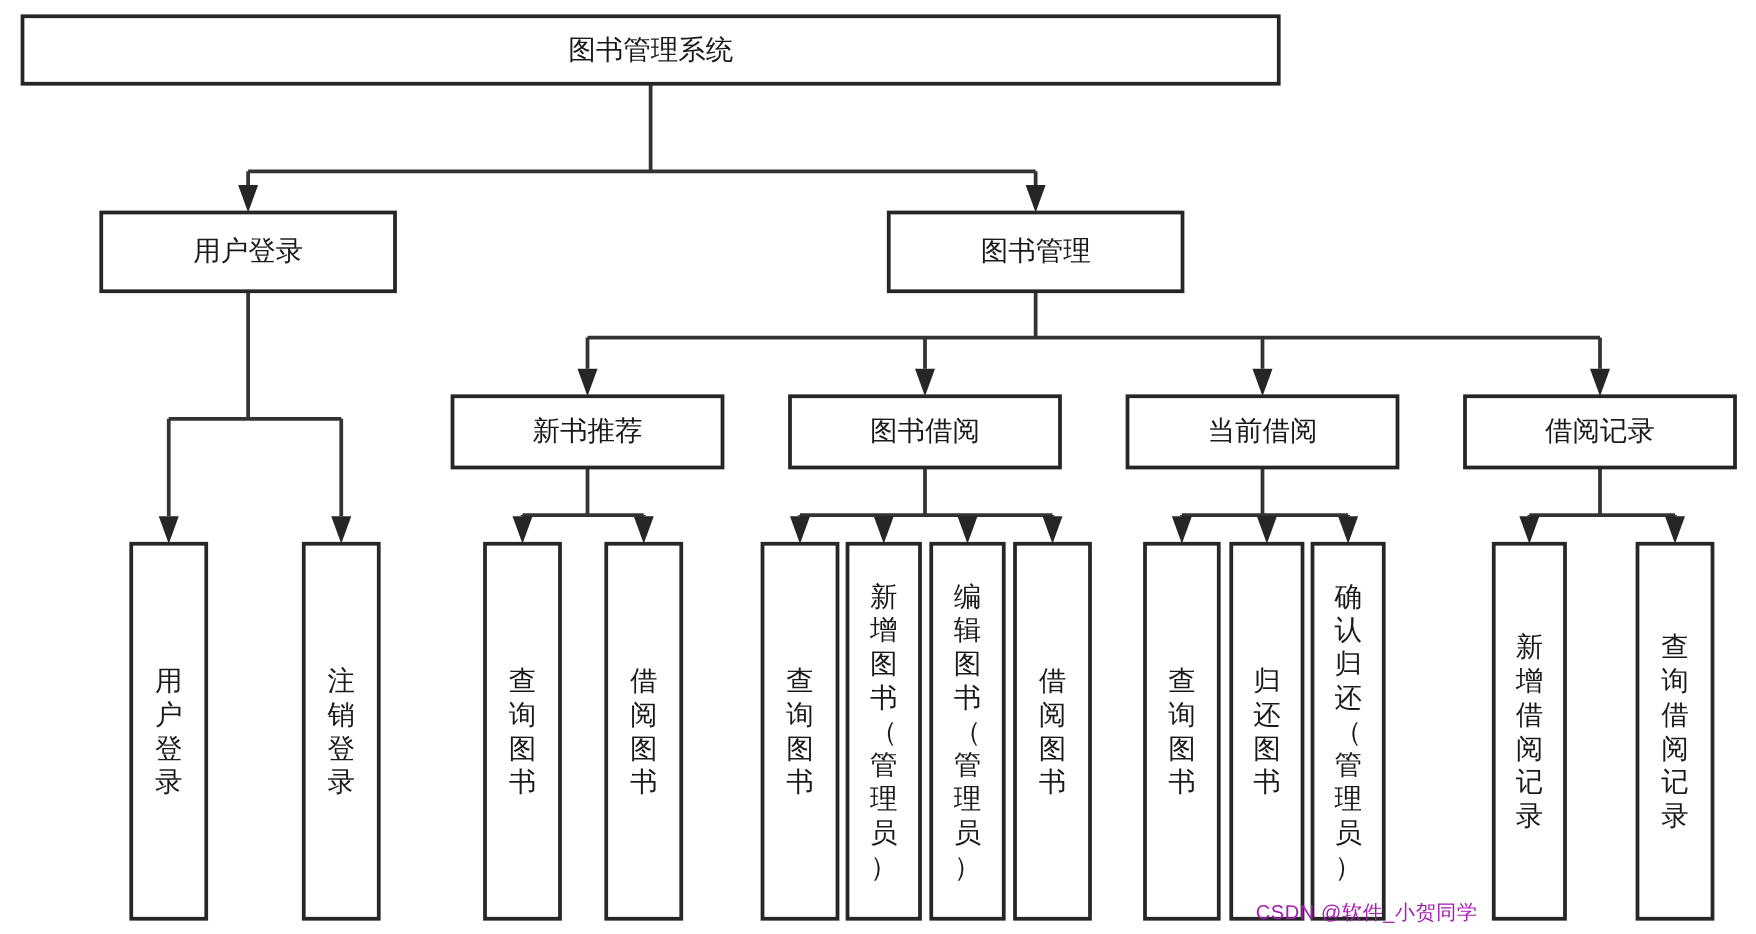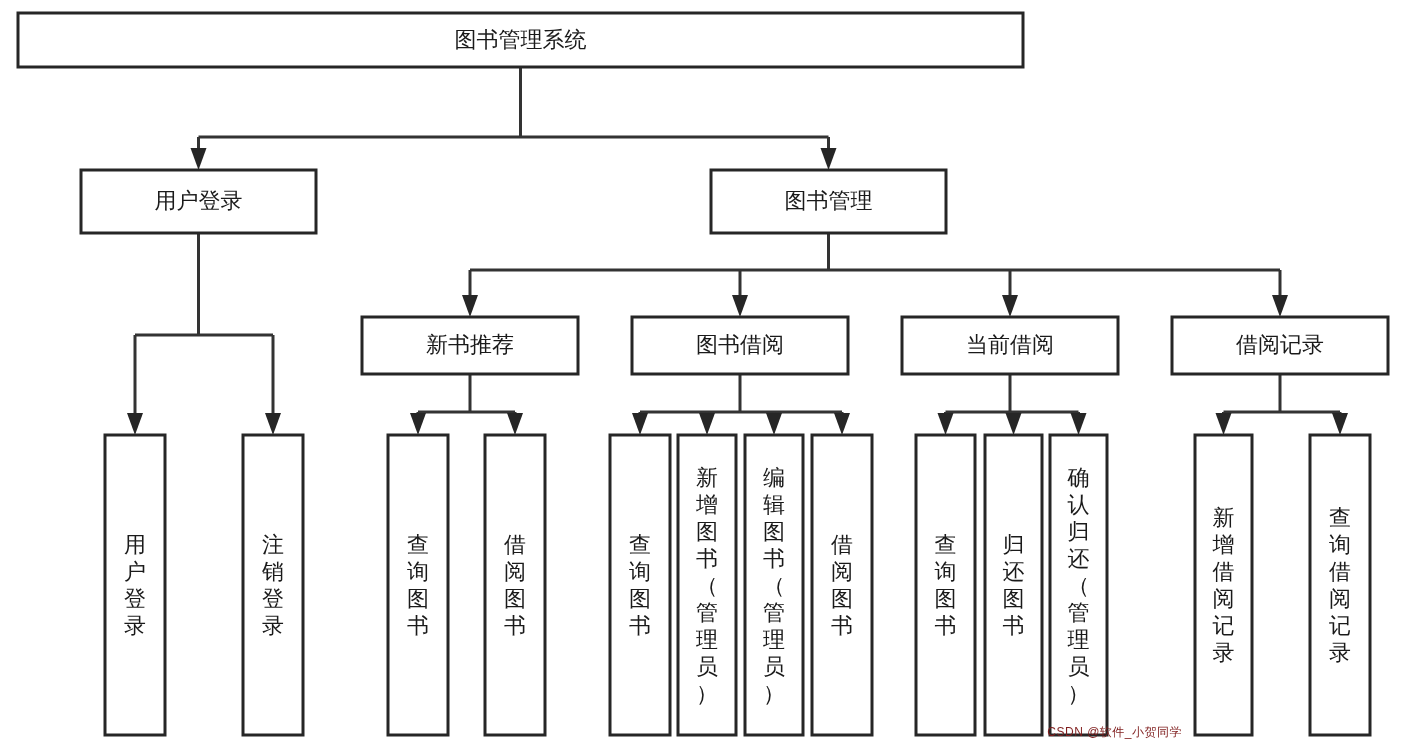--- a/index.html
+++ b/index.html
@@ -53,22 +53,22 @@
     font-family: "Liberation Sans", "DejaVu Sans", sans-serif;
     font-size: 22px;
     fill: #1a1a1a;
     text-anchor: middle;
   }
   .watermark-text {
     position: absolute;
     right: 8px;
     bottom: 6px;
     font-family: "Liberation Sans", "DejaVu Sans", sans-serif;
-    font-size: 12px;
-    color: #7f1d1d;
+    font-size: 16px;
+    color: #a21caf;
     white-space: nowrap;
     letter-spacing: 0.5px;
   }
 </style>
 </head>
 <body>
 
 <div id="diagram-root">
   <svg class="flow" viewBox="0 0 1405 747" xmlns="http://www.w3.org/2000/svg">
 

